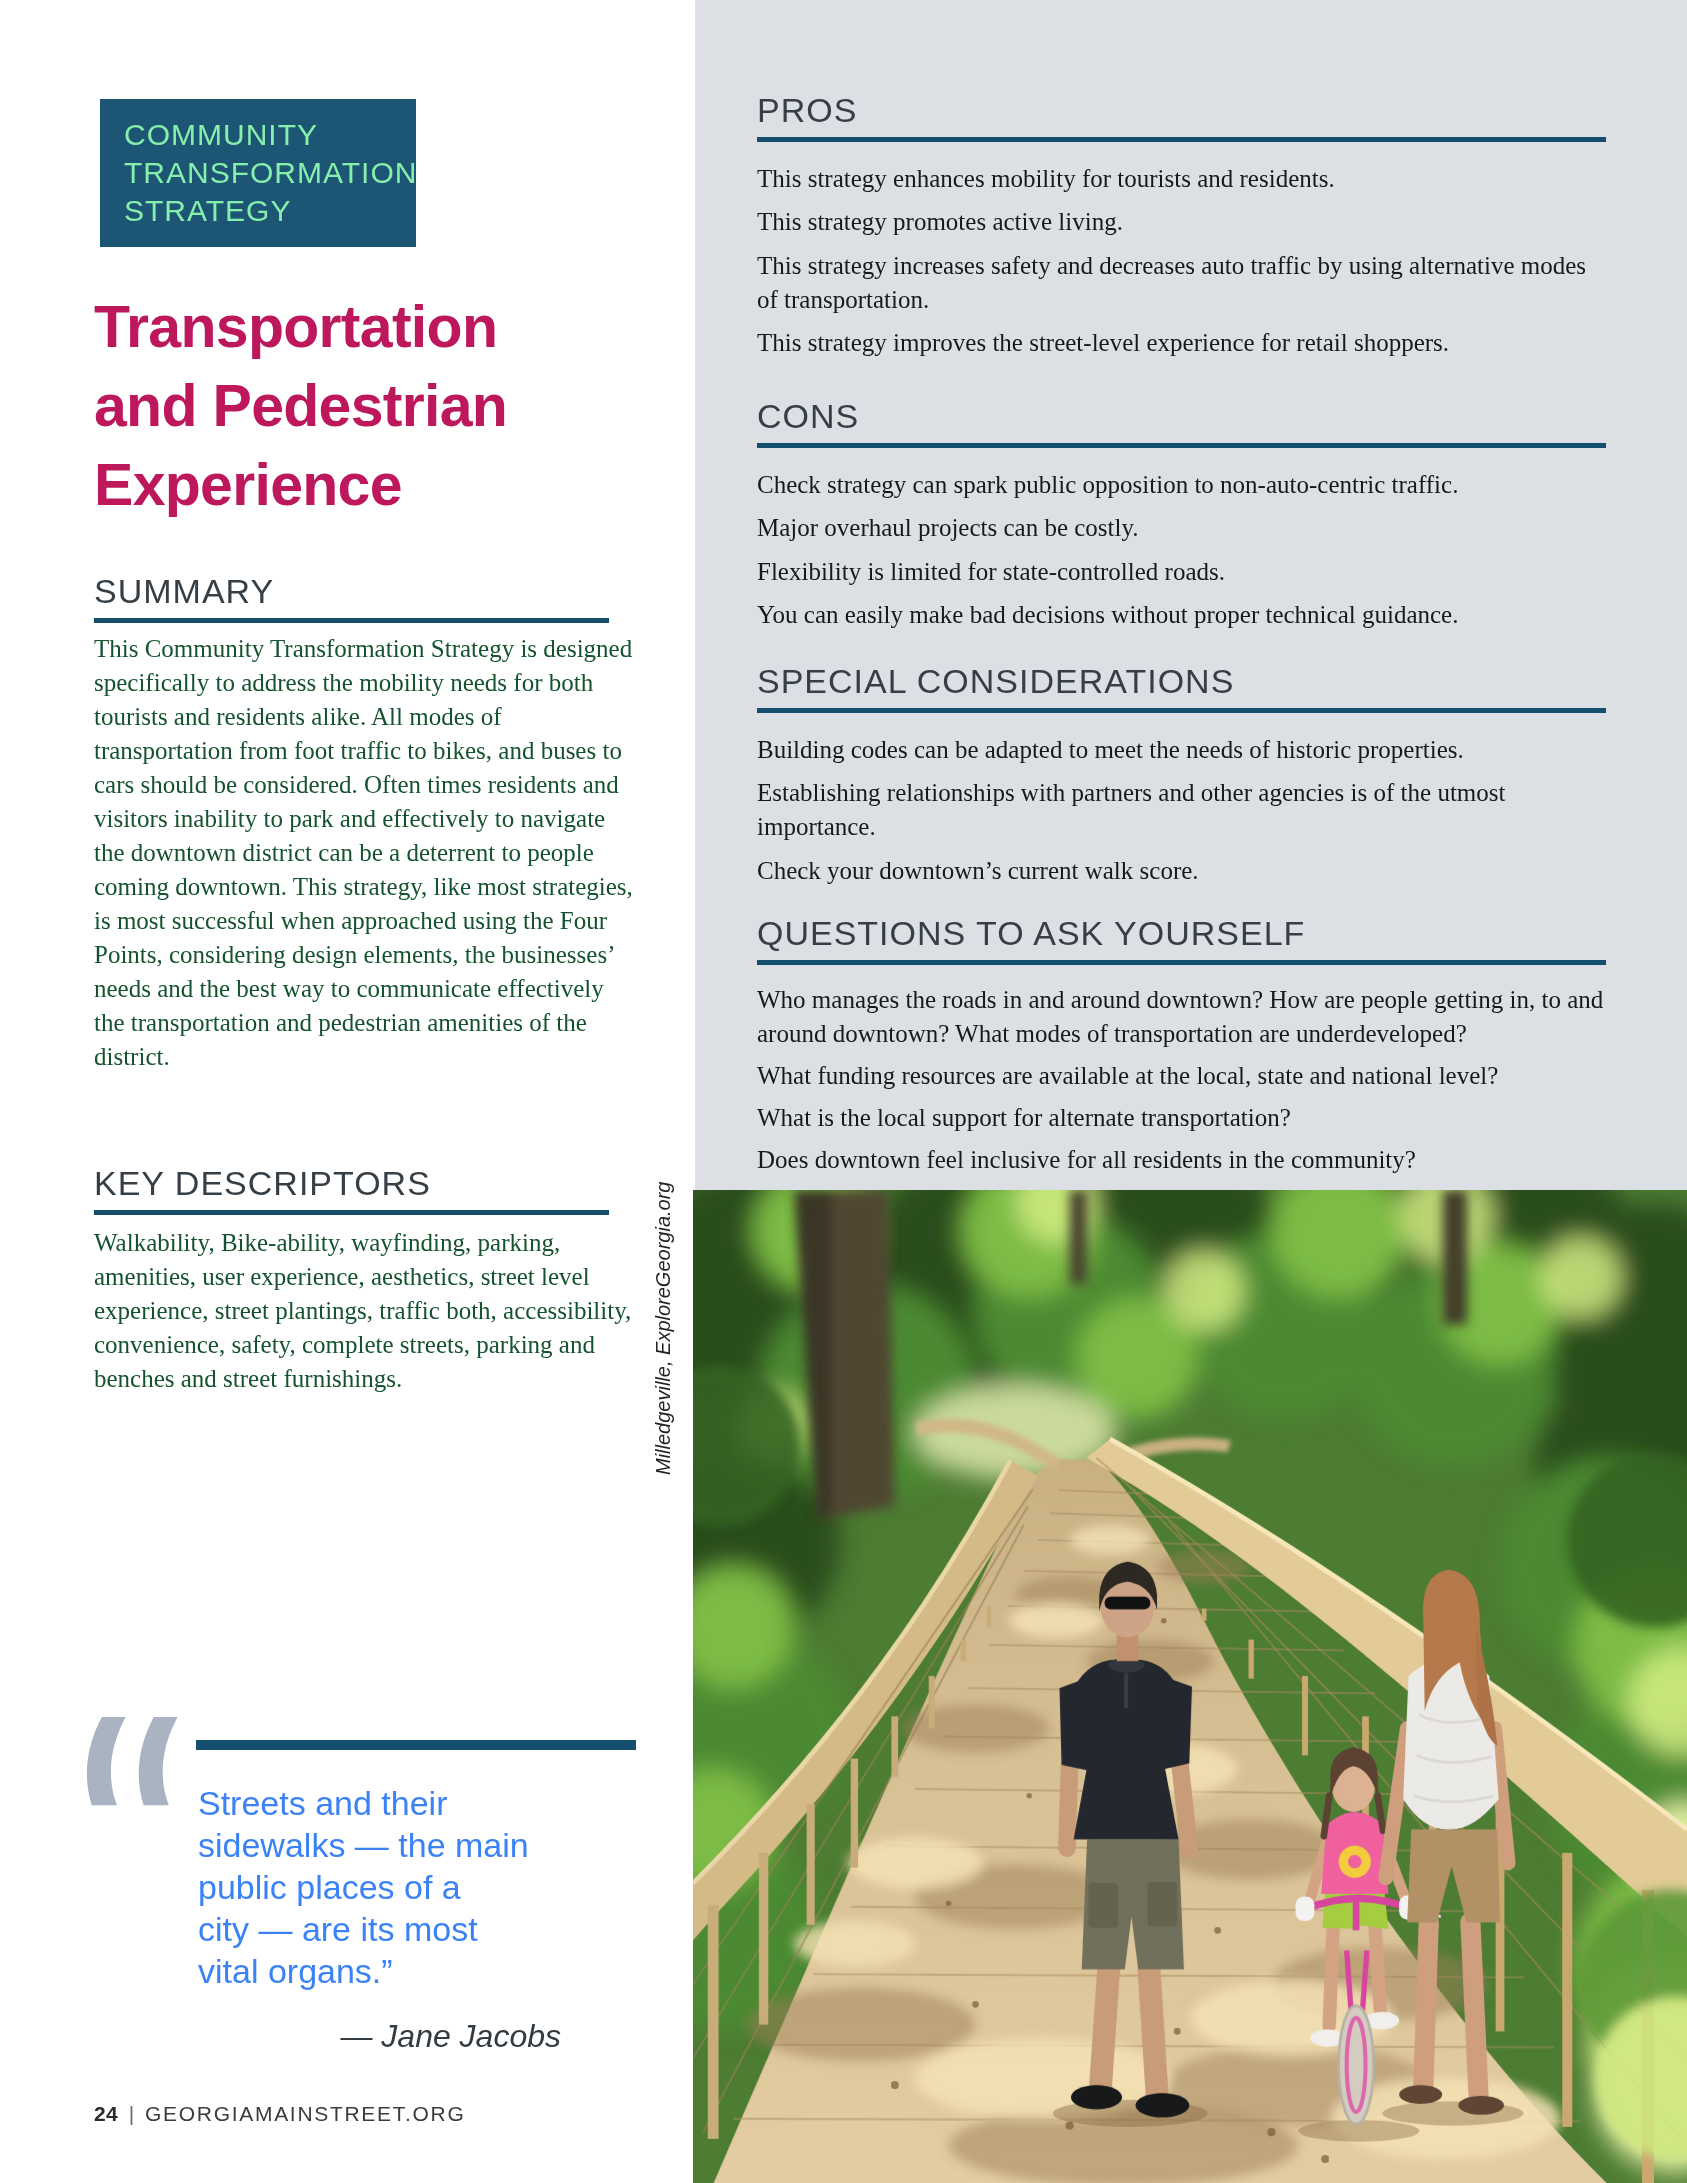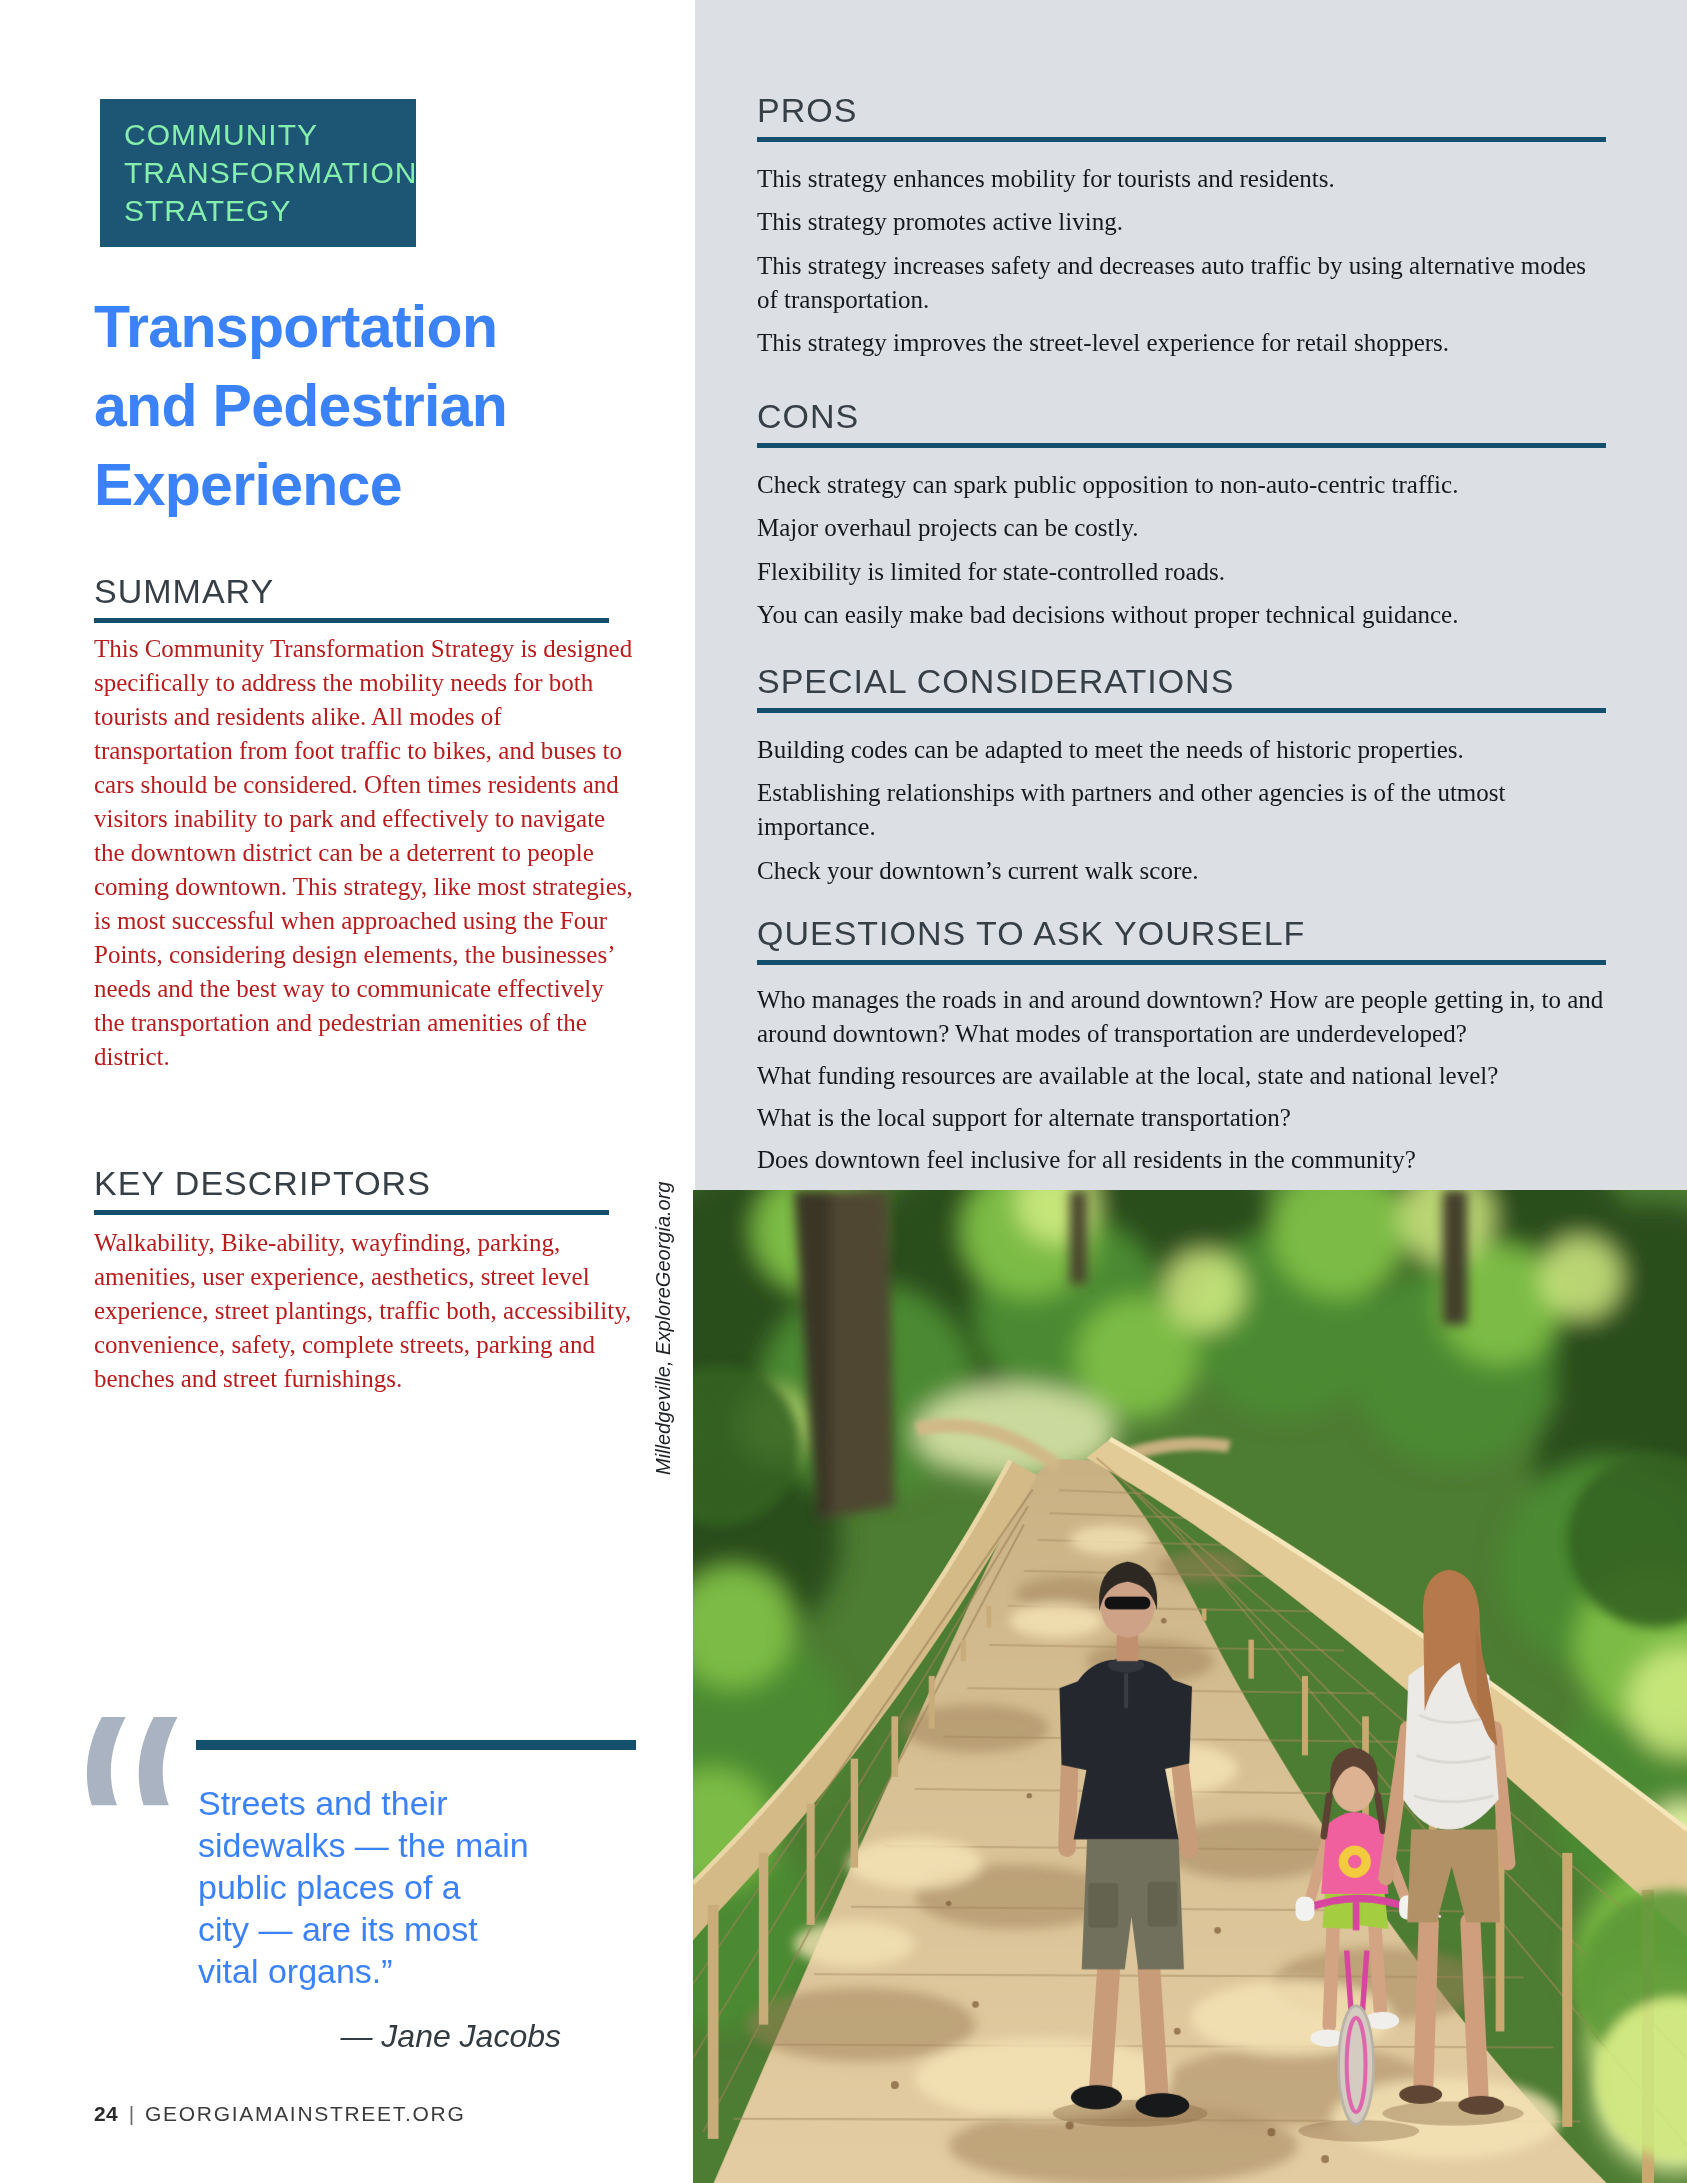--- a/index.html
+++ b/index.html
@@ -13,27 +13,27 @@
 
   
   .tag-box{
     position:absolute;left:100px;top:99px;width:316px;box-sizing:border-box;
     padding:17px 6.7px 17px 24px;background:#1d5574;color:#86efac;
     font-size:30px;line-height:38px;letter-spacing:1px;font-weight:400;
   }
   
   .page-title{
     position:absolute;left:94px;top:288px;width:579px;
-    color:#3b82f6;font-size:59px;line-height:79px;font-weight:bold;letter-spacing:-0.7px;
+    color:#be185d;font-size:59px;line-height:79px;font-weight:bold;letter-spacing:-0.7px;
   }
   
   .sec-head{font-size:34px;line-height:36px;letter-spacing:1px;color:#373f46;font-weight:400;}
   .rule{height:4.7px;background:#14506e;margin-top:9.4px;}
   .serif-body{
-    font-family:"Liberation Serif", serif;font-size:25px;line-height:34px;color:#b91c1c;
+    font-family:"Liberation Serif", serif;font-size:25px;line-height:34px;color:#14532d;
   }
   #summary-block{position:absolute;left:94px;top:573px;width:515px;}
   #summary-body{position:absolute;left:94px;top:632px;width:546px;}
   #kd-block{position:absolute;left:94px;top:1165px;width:515px;}
   #kd-body{position:absolute;left:94px;top:1226px;width:542px;}
 
   
   .right-col{position:absolute;left:757px;top:0;width:849px;}
   .rsection{position:absolute;left:0;width:849px;}
   #sec-pros{top:92px;}

